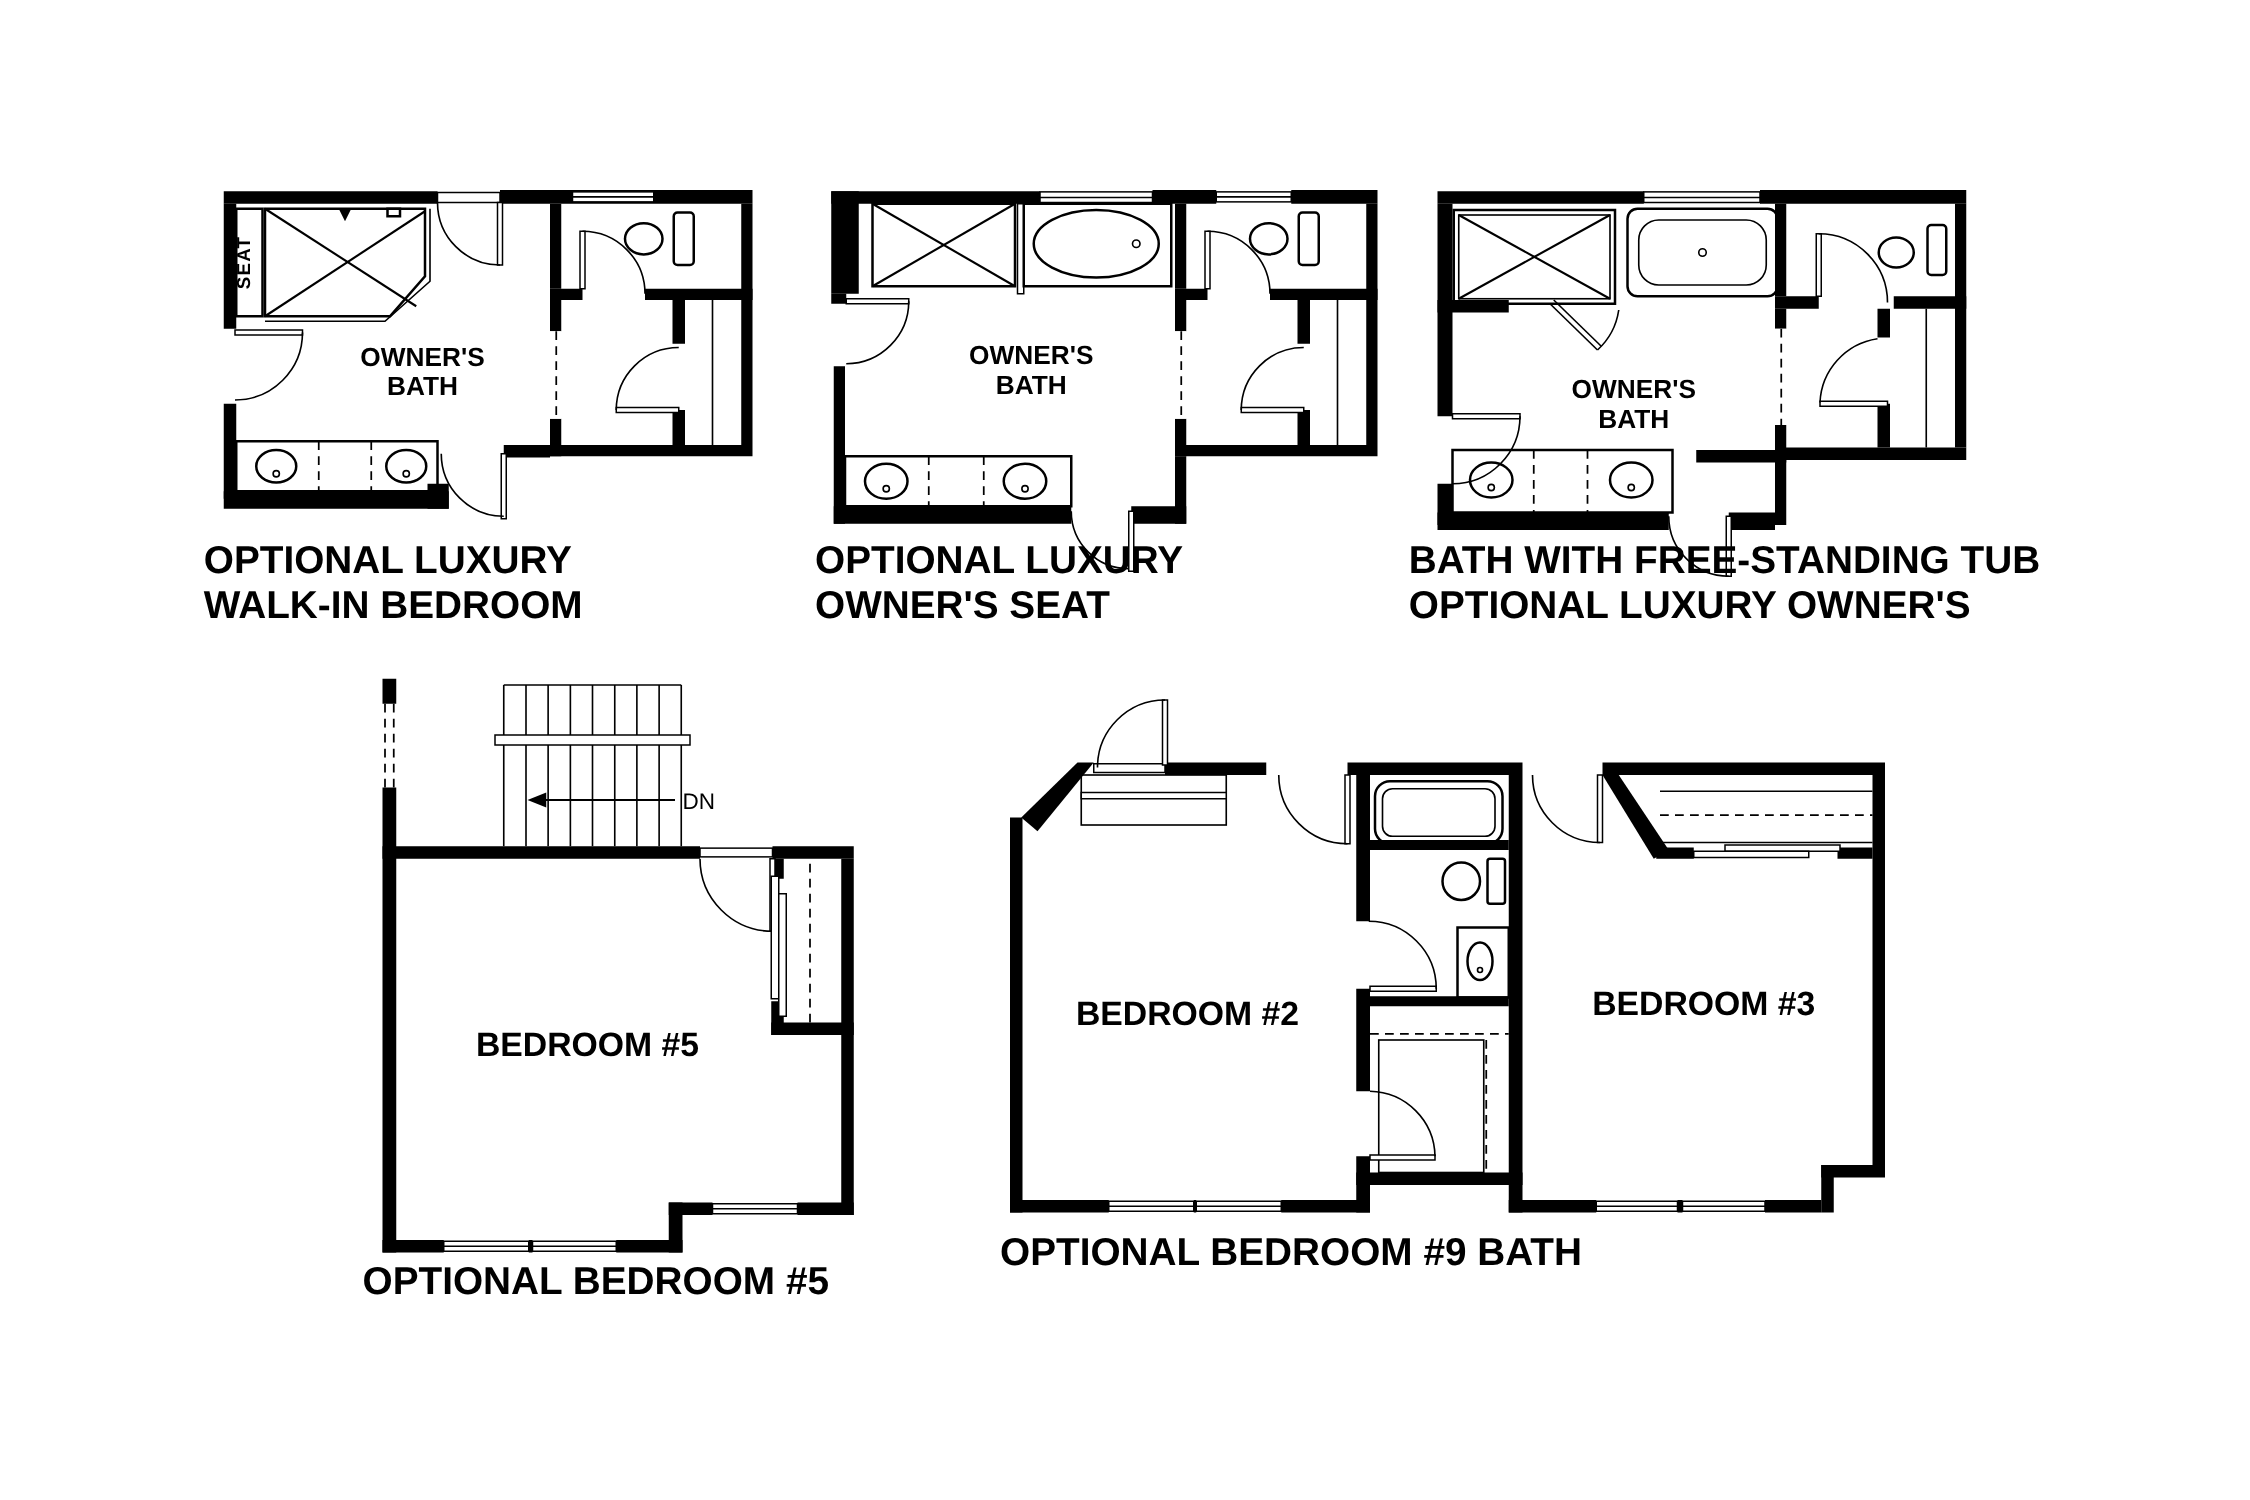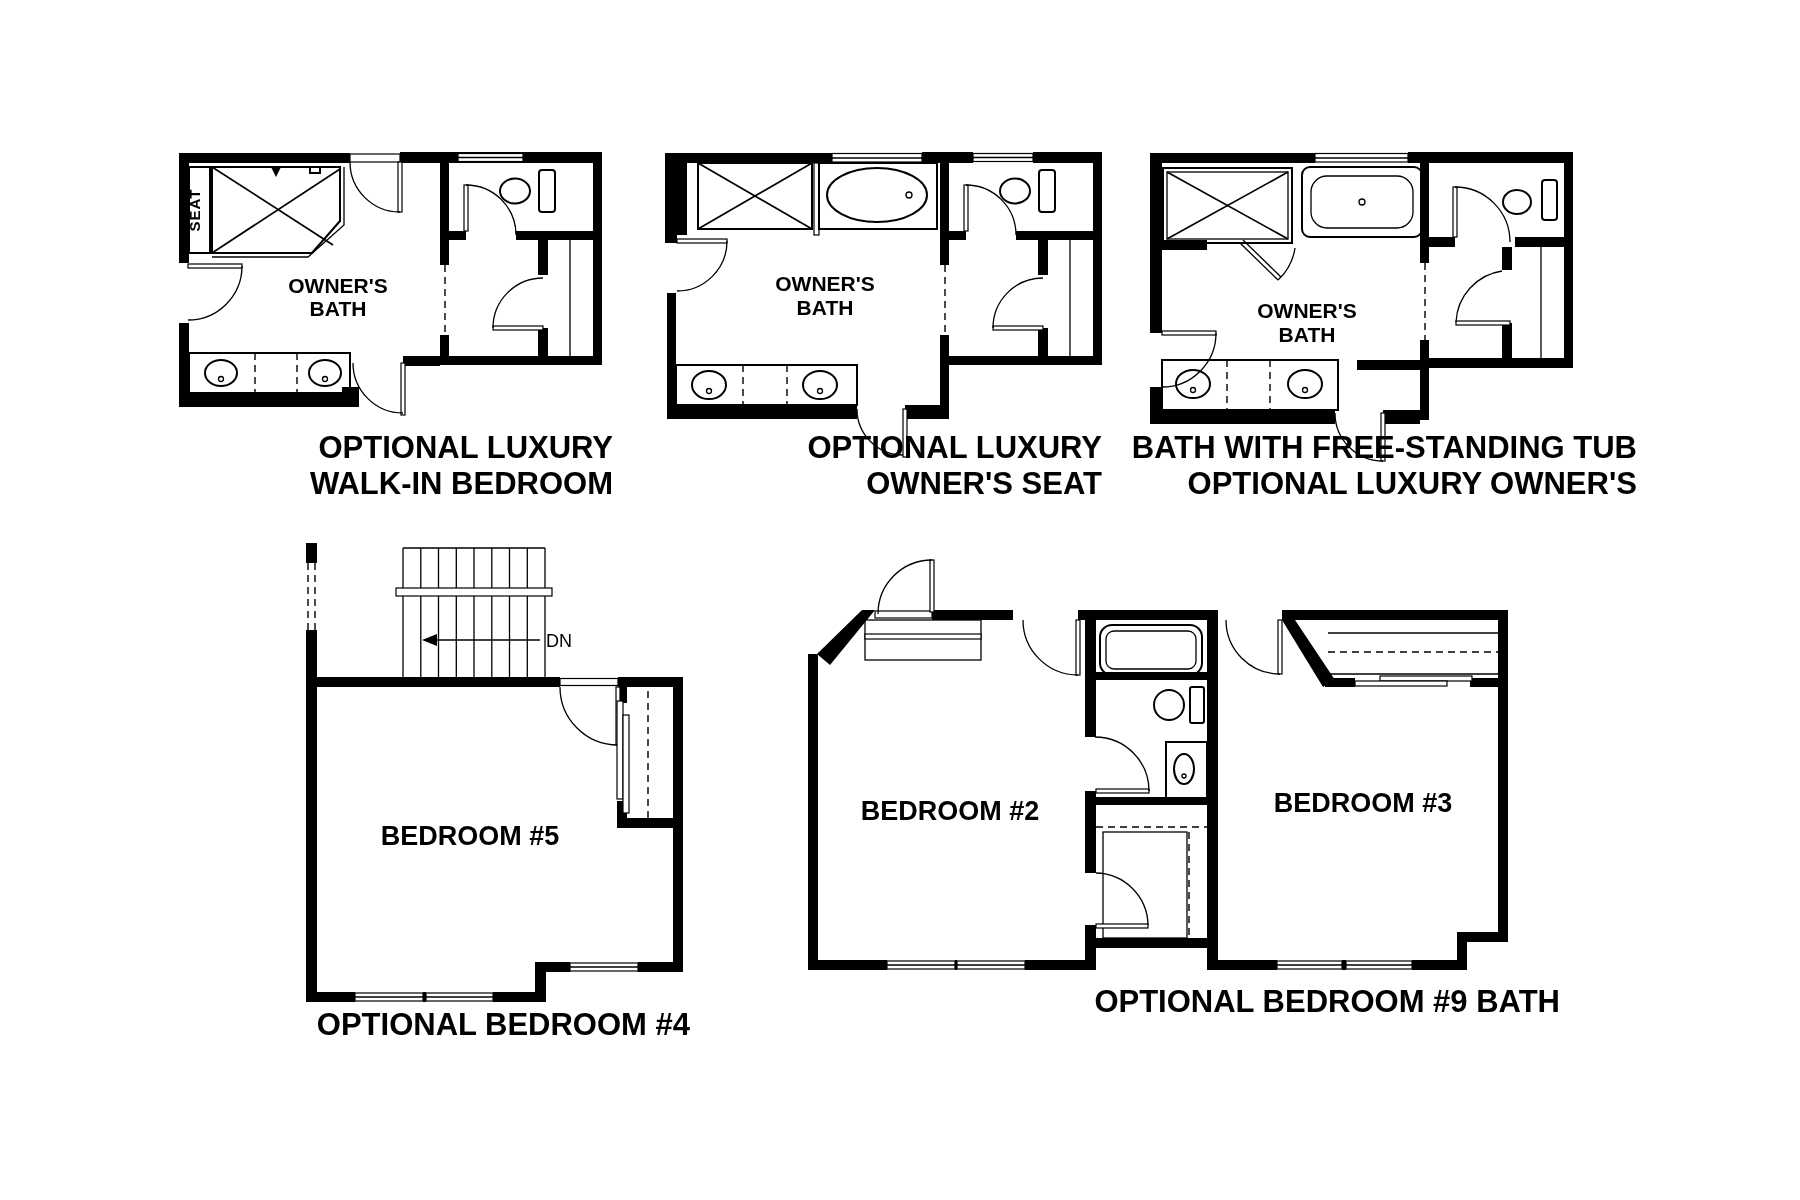--- a/index.html
+++ b/index.html
@@ -1,19 +1,19 @@
 <!DOCTYPE html>
 <html><head>
 <meta charset="utf-8">
 <style>
   html,body{margin:0;padding:0;background:#fff;}
   #canvas{position:relative;width:1800px;height:1200px;background:#fff;overflow:hidden;
           font-family:"Liberation Sans",sans-serif;}
   .plan{position:absolute;}
-  .caption{position:absolute;text-align:right;color:#000;
+  .caption{position:absolute;text-align:left;color:#000;
            font:700 31px/36px "Liberation Sans",sans-serif;}
   .caption span{display:block;white-space:nowrap;}
   
   .w{fill:#000;stroke:none;}
   .f{fill:none;stroke:#000;stroke-width:2;}
   .t{fill:none;stroke:#000;stroke-width:1.3;}
   .t2{fill:none;stroke:#000;stroke-width:1.7;}
   .t1{fill:#fff;stroke:#000;stroke-width:1.2;}
   .d{fill:none;stroke:#000;stroke-width:1.4;stroke-dasharray:7 5;}
   .rl{font:700 21px "Liberation Sans",sans-serif;fill:#000;text-anchor:middle;}
@@ -328,21 +328,21 @@
       <rect class="t1" x="65" y="458" width="68" height="8"></rect>
       <line class="t" x1="65" y1="462" x2="133" y2="462"></line>
     </g>
     <g>
       <rect class="t1" x="136" y="458" width="67" height="8"></rect>
       <line class="t" x1="136" y1="462" x2="203" y2="462"></line>
     </g>
     <text class="rl2" x="180" y="310">BEDROOM #5</text>
   </svg>
   <div class="caption" style="left:290px;top:1007px;width:400px">
-    <span>OPTIONAL BEDROOM #4</span>
+    <span>OPTIONAL BEDROOM #5</span>
   </div>
 
   <svg class="plan" style="left:790px;top:535px" width="740" height="450" viewBox="0 0 740 450">
     <g>
       <polygon class="w" points="27,119 72,75 85,75 40,130"></polygon>
       <rect class="w" x="18" y="119" width="10" height="316"></rect>
       <rect class="w" x="142" y="75" width="81" height="10"></rect>
       <rect class="w" x="288" y="75" width="140" height="10"></rect>
       <rect class="w" x="492" y="75" width="226" height="10"></rect>
       <polygon class="w" points="492,85 505,85 545,145 533,152"></polygon>

